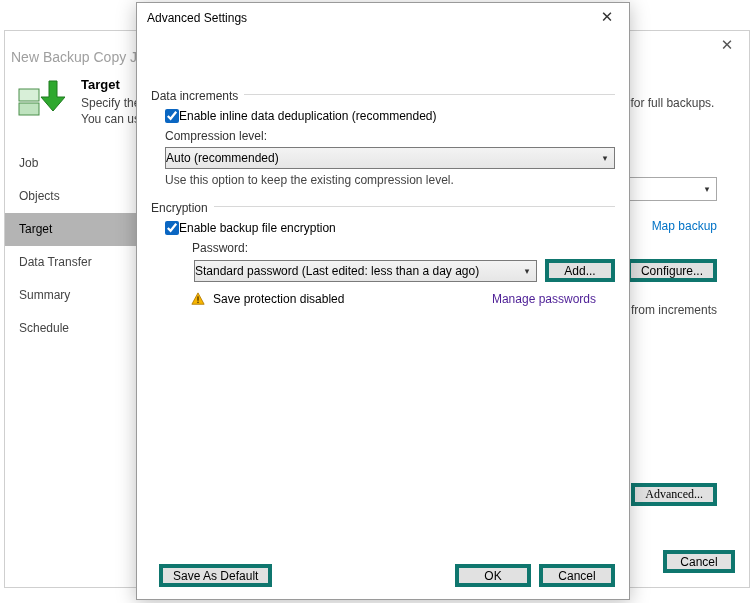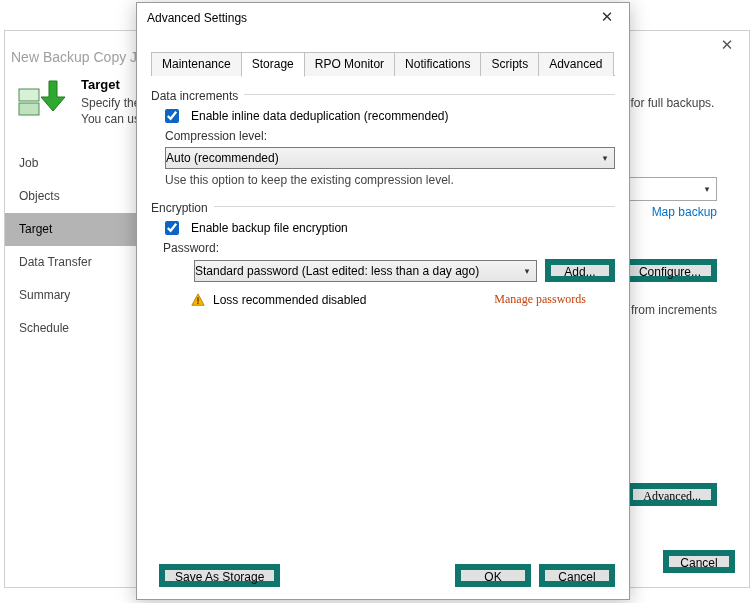--- a/index.html
+++ b/index.html
@@ -94,28 +94,29 @@
     position: absolute;
     right: 0; top: 0; bottom: 0; width: 18px;
     display: flex; align-items: center; justify-content: center;
     color: #333;
     font-size: 9px;
   }
   .wiz-btn {
     height: 23px;
     min-width: 82px;
     background: #e1e1e1;
-    border: 6px solid #0f766e;
+    border: 4px solid #0f766e;
     font: inherit;
     cursor: pointer;
     padding: 0 10px;
   }
   .wiz-link {
     color: #0072c6;
     cursor: pointer;
+    margin-top: 14px;
   }
   .wiz-footer {
     position: absolute;
     right: 14px; bottom: 14px;
     display: flex;
     gap: 8px;
   }
   .wiz-footer .wiz-btn { min-width: 72px; }
 
   
@@ -198,21 +199,21 @@
   }
   .group-label::after {
     content: "";
     position: absolute;
     left: 0; right: 0; top: 50%;
     border-top: 1px solid #d8d8d8;
   }
   .chk-row {
     display: flex;
     align-items: center;
-    gap: 12px;
+    gap: 0;
     margin-left: 14px;
     margin-bottom: 6px;
   }
   .chk-row input[type=checkbox] {
     accent-color: #0a66c2;
     width: 14px; height: 14px;
     margin: 0;
   }
   .sub {
     margin-left: 14px;
@@ -252,25 +253,24 @@
     gap: 8px;
     margin-left: 40px;
     margin-top: 10px;
   }
   .warn-icon {
     width: 14px; height: 14px;
     display: inline-block;
   }
   .warn-icon svg { display:block; }
   .manage-link {
-    color: #c2410c;
+    color: #4c1d95;
     margin-left: auto;
-    margin-right: 29px;
-    cursor: pointer;
-    font-family: Liberation Serif, serif;
+    margin-right: 19px;
+    cursor: pointer;
   }
   .dlg-footer {
     position: absolute;
     left: 14px; right: 14px; bottom: 12px;
     display: flex;
     align-items: center;
   }
   .dlg-footer .spacer { flex: 1; }
   .dlg-footer .wiz-btn { min-width: 76px; margin-left: 8px; }
 </style>
@@ -320,28 +320,20 @@
     <button class="wiz-btn">Cancel</button>
   </div>
 </div>
 
 <div class="dialog">
   <div class="dlg-titlebar">
     <span>Advanced Settings</span>
   </div>
   <div class="dlg-close">✕</div>
 
-  <div class="tabstrip">
-    <div class="tab">Maintenance</div>
-    <div class="tab active">Storage</div>
-    <div class="tab">RPO Monitor</div>
-    <div class="tab">Notifications</div>
-    <div class="tab">Scripts</div>
-    <div class="tab">Advanced</div>
-  </div>
 
   <div class="dlg-body">
 
     <div class="group-label">
       <span>Data increments</span>
     </div>
     <label class="chk-row">
       <input type="checkbox" checked="" style="">
       <span>Enable inline data deduplication (recommended)</span>
     </label>
@@ -352,40 +344,40 @@
     </div>
     <div class="hint">Use this option to keep the existing compression level.</div>
 
     <div class="group-label">
       <span>Encryption</span>
     </div>
     <label class="chk-row">
       <input type="checkbox" checked="" style="">
       <span>Enable backup file encryption</span>
     </label>
-    <div class="sub" style="margin-left:12px">Password:</div>
+    <div class="sub" style="margin-left:41px">Password:</div>
     <div class="pw-row">
       <div class="combo">
         <span>Standard password (Last edited: less than a day ago)</span>
         <div class="dd-arrow">▾</div>
       </div>
       <button class="wiz-btn">Add...</button>
     </div>
     <div class="warn-row">
       <span class="warn-icon">
         <svg viewBox="0 0 16 16">
             <path d="M8 1 L15 14 L1 14 Z" fill="#f7b500" stroke="#b37b00"></path>
             <rect x="7.2" y="5" width="1.6" height="5" fill="#5a3b00"></rect>
             <rect x="7.2" y="11" width="1.6" height="1.6" fill="#5a3b00"></rect>
           </svg>
       </span>
-      <span>Loss recommended disabled</span>
+      <span>Save protection disabled</span>
       <span class="manage-link">Manage passwords</span>
     </div>
   </div>
 
   <div class="dlg-footer">
-    <button class="wiz-btn" style="min-width:100px">Save As Storage</button>
+    <button class="wiz-btn" style="min-width:100px">Save As Default</button>
     <div class="spacer"></div>
     <button class="wiz-btn">OK</button>
     <button class="wiz-btn">Cancel</button>
   </div>
 </div>
 
 </body></html>

